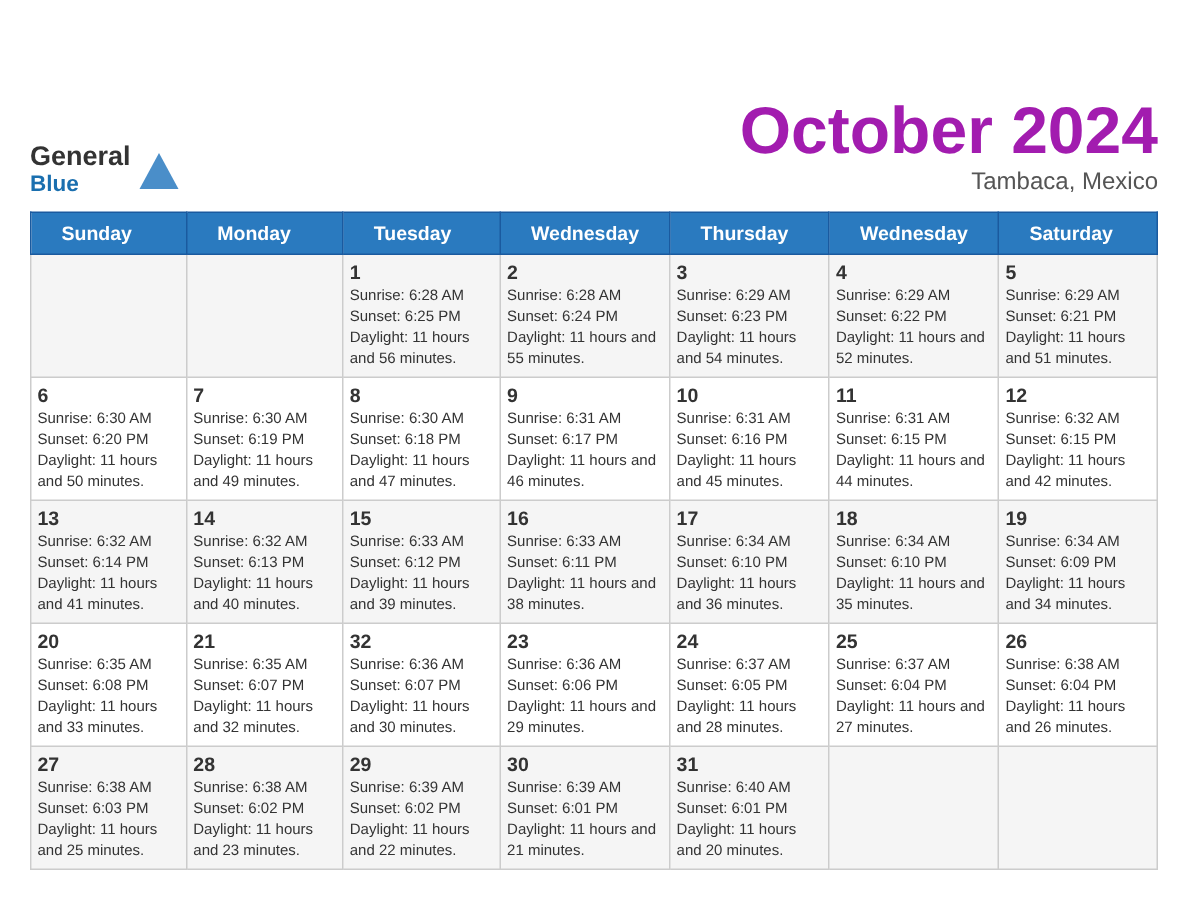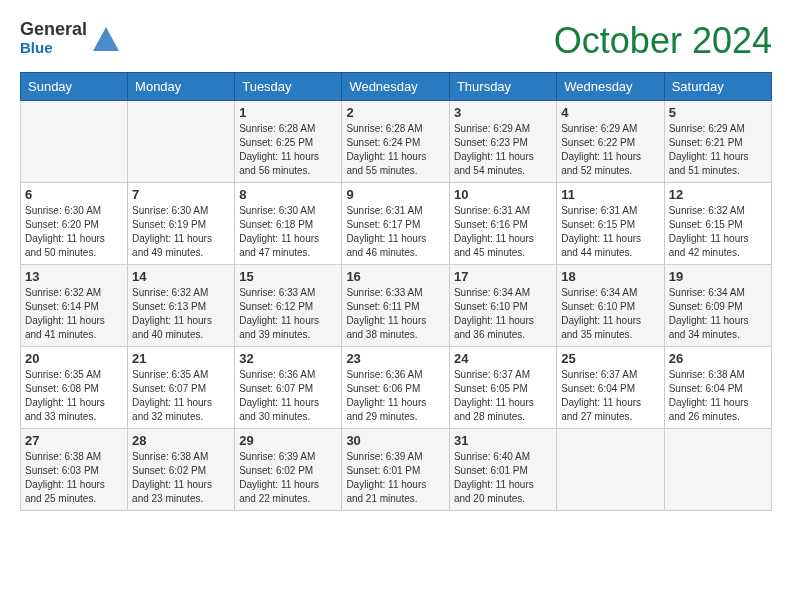--- a/index.html
+++ b/index.html
@@ -6,22 +6,23 @@
     body {
       font-family: Arial, sans-serif;
       background: #fff;
       width: 792px;
       min-height: 612px;
       padding: 20px;
     }
     .header {
       display: flex;
       justify-content: space-between;
-      align-items: flex-start;
+      align-items: flex-end;
       margin-bottom: 10px;
+      margin-top: 43px;
     }
     .logo {
       display: flex;
       align-items: center;
     }
     .logo-text {
       display: flex;
       flex-direction: column;
       line-height: 1.1;
     }
@@ -37,40 +38,40 @@
     }
     .logo-icon {
       width: 30px;
       height: 30px;
       margin-left: 4px;
     }
     .title-section {
       text-align: right;
     }
     .month-title {
-      font-size: 36px;
-      font-weight: normal;
-      color: #15803d;
+      font-size: 44px;
+      font-weight: bold;
+      color: #a21caf;
     }
     .location {
       font-size: 16px;
       color: #555;
     }
     .calendar {
       width: 100%;
       border-collapse: collapse;
       font-size: 11px;
     }
     .calendar thead th {
       background-color: #2a7abf;
       color: white;
-      padding: 6px 7px;
+      padding: 6px 20px;
       text-align: left;
       font-size: 13px;
-      font-weight: normal;
+      font-weight: bold;
       border: 1px solid #1a5a9f;
     }
     .calendar tbody td {
       vertical-align: top;
       border: 1px solid #ccc;
       padding: 4px;
       width: 108px;
       min-height: 80px;
       background: #fff;
     }
@@ -104,20 +105,21 @@
     <div class="logo-text">
       <span class="logo-general">General</span>
       <span class="logo-blue">Blue</span>
     </div>
     <svg class="logo-icon" viewBox="0 0 30 30">
       <polygon points="2,28 15,4 28,28" fill="#2a7abf" opacity="0.85"></polygon>
     </svg>
   </div>
   <div class="title-section">
     <div class="month-title">October 2024</div>
+    <div class="location">Tambaca, Mexico</div>
   </div>
 </div>
 
 <table class="calendar">
   <thead>
     <tr>
     <th>Sunday</th>
         <th>Monday</th>
         <th>Tuesday</th>
         <th>Wednesday</th>

